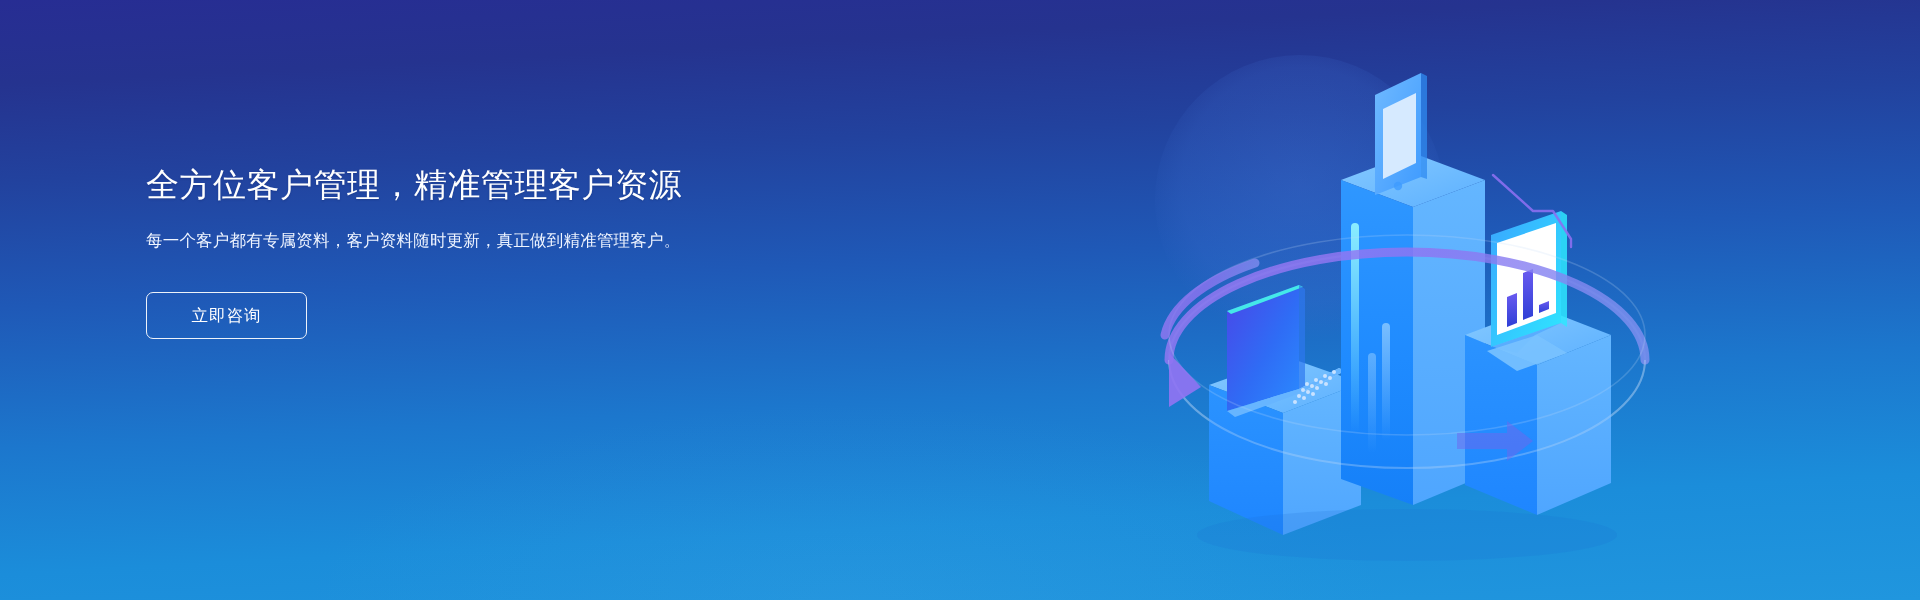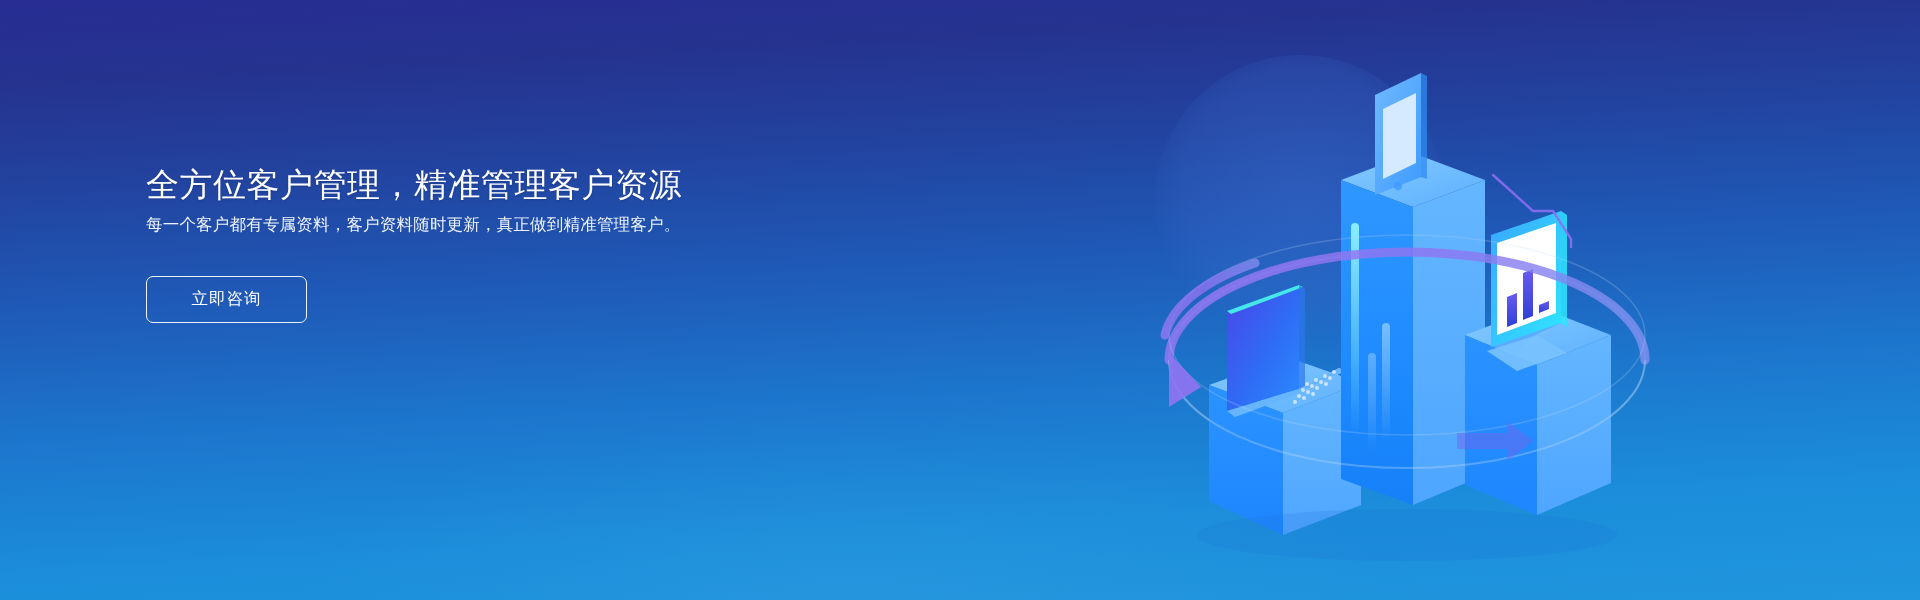--- a/index.html
+++ b/index.html
@@ -50,42 +50,42 @@
   .headline{
     font-size:33px;
     line-height:44px;
     font-weight:normal;
     color:#ffffff;
     letter-spacing:.5px;
     white-space:nowrap;
     text-shadow:0 1px 2px rgba(10,25,80,.25);
   }
   .subline{
-    margin-top:4px;
+    margin-top:20px;
     font-size:16.5px;
     line-height:27px;
     color:#eef4ff;
     width:585px;
     letter-spacing:.2px;
   }
   .cta{
     display:block;
     margin-top:38px;
     width:161px;
     height:47px;
     line-height:45px;
     text-align:center;
     border:1.6px solid rgba(255,255,255,.92);
     border-radius:7px;
     background:transparent;
     color:#ffffff;
     font-size:16.5px;
     letter-spacing:1px;
     cursor:pointer;
-    font-family:Liberation Mono, monospace;
+    font-family:Liberation Serif, serif;
   }
 
   
   .art{
     position:absolute;
     left:1135px;
     top:35px;
     width:540px;
     height:540px;
     z-index:4;

